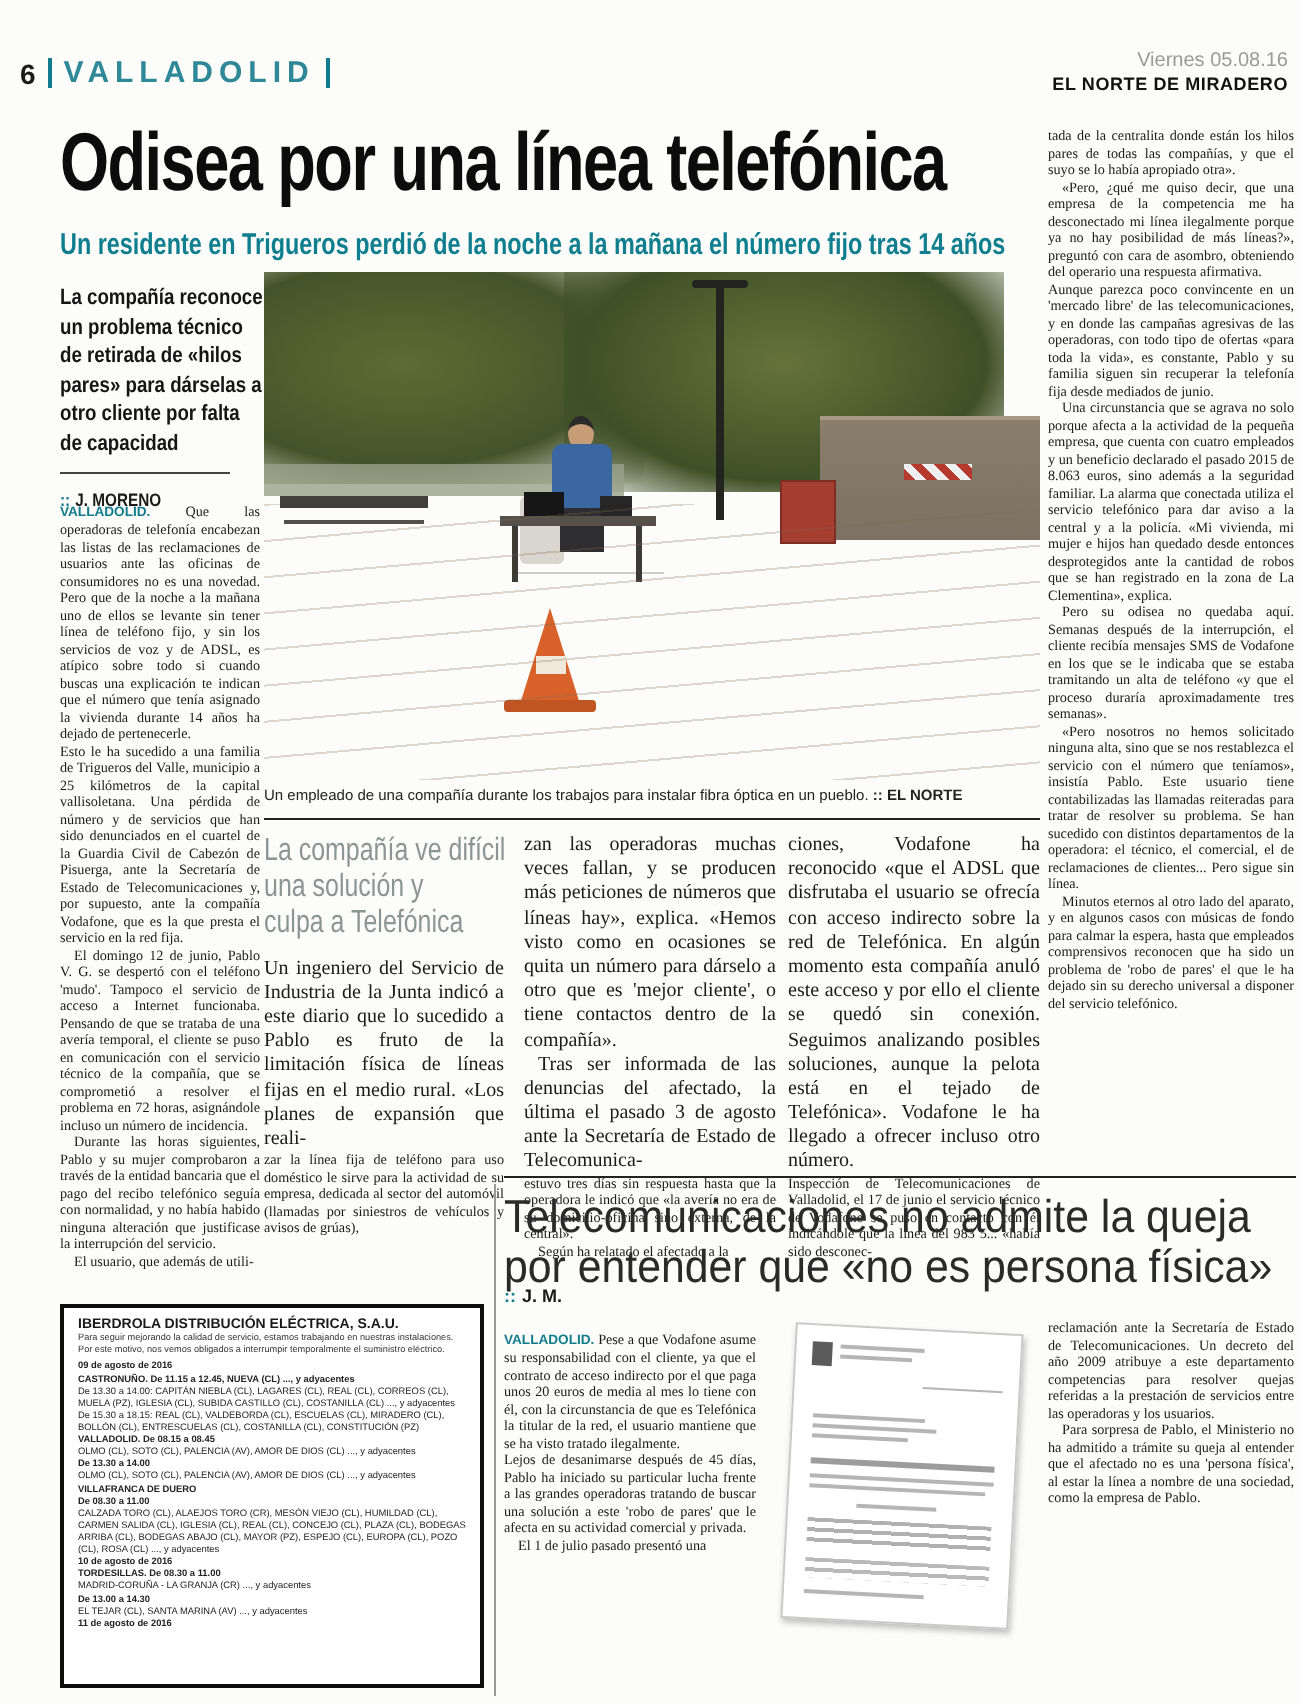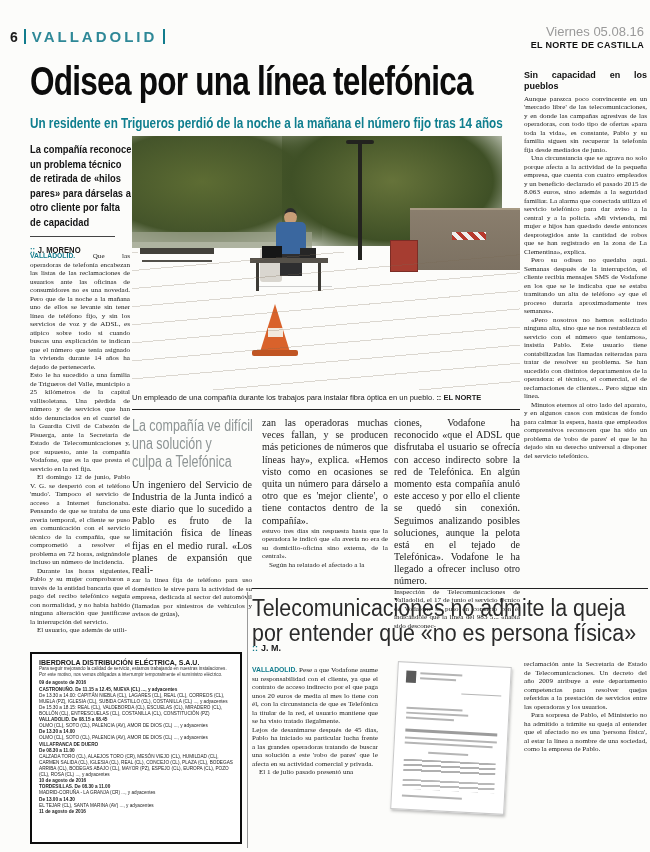--- a/index.html
+++ b/index.html
@@ -7,21 +7,21 @@
        font-family:"Liberation Serif",serif;color:#1a1a1a;}
   .abs{position:absolute;}
   .sans{font-family:"Liberation Sans",sans-serif;}
   .b{font-weight:700;}
   
   #hdr-left{left:10px;top:28px;display:flex;align-items:center;gap:6px;}
   .pgnum{font-size:14px;font-weight:800;}
   .tealbar{width:2px;height:15px;background:#117c8d;}
   .section{font-size:15px;font-weight:800;letter-spacing:3px;color:#2e8897;}
   #hdr-right{right:6px;top:25px;text-align:right;line-height:1.15;}
-  .hdr-date{font-size:13px;color:#9a9a9a;font-family:"Liberation Sans",sans-serif;}
+  .hdr-date{font-size:10px;color:#9a9a9a;font-family:"Liberation Sans",sans-serif;}
   .masthead{font-size:9px;font-weight:800;color:#111;font-family:"Liberation Sans",sans-serif;letter-spacing:.3px;}
   
   #headline{left:30px;top:58px;width:500px;font-family:"Liberation Sans",sans-serif;
             font-weight:800;font-size:41px;letter-spacing:-1px;white-space:nowrap;
             transform:scaleX(.77);transform-origin:left top;color:#0c0c0c;}
   #subtitle{left:30px;top:114px;font-family:"Liberation Sans",sans-serif;font-weight:700;
             font-size:15px;white-space:nowrap;transform:scaleX(.78);transform-origin:left top;color:#0f7e8e;}
   
   #leadbox{left:30px;top:142px;width:120px;transform:scaleX(.85);transform-origin:left top;}
   #lead{font-family:"Liberation Sans",sans-serif;font-weight:700;font-size:11px;line-height:1.32;color:#151515;}
@@ -85,21 +85,21 @@
 <body>
 
 <div class="abs" id="hdr-left">
   <span class="pgnum sans">6</span>
   <span class="tealbar"></span>
   <span class="section sans">VALLADOLID</span>
   <span class="tealbar"></span>
 </div>
 <div class="abs" id="hdr-right">
   <div class="hdr-date">Viernes 05.08.16</div>
-  <div class="masthead">EL NORTE DE CASTILLA</div>
+  <div class="masthead">EL NORTE DE MIRADERO</div>
 </div>
 
 <div class="abs" id="headline">Odisea por una línea telefónica</div>
 <div class="abs" id="subtitle">Un residente en Trigueros perdió de la noche a la mañana el número fijo tras 14 años</div>
 
 <div class="abs" id="leadbox">
   <div id="lead">La compañía reconoce un problema técnico de retirada de «hilos pares» para dárselas a otro cliente por falta de capacidad</div>
   <div class="lead-rule"></div>
   <div class="byline">
     <span class="pre">::</span><span>J. MORENO</span>
@@ -151,39 +151,39 @@
     <p>Un ingeniero del Servicio de Industria de la Junta indicó a este diario que lo sucedido a Pablo es fruto de la limitación física de líneas fijas en el medio rural. «Los planes de expansión que reali-</p>
   </div>
   <div class="contin mt14">
     <p>zar la línea fija de teléfono para uso doméstico le sirve para la actividad de su empresa, dedicada al sector del automóvil (llamadas por siniestros de vehículos y avisos de grúas),</p>
   </div>
 </div>
 
 <div class="abs subcol" id="subcolB">
   <div class="boldtext">
       <p>zan las operadoras muchas veces fallan, y se producen más peticiones de números que líneas hay», explica. «Hemos visto como en ocasiones se quita un número para dárselo a otro que es 'mejor cliente', o tiene contactos dentro de la compañía».</p>
+      <p>Tras ser informada de las denuncias del afectado, la última el pasado 3 de agosto ante la Secretaría de Estado de Telecomunica-</p>
     </div>
   <div class="contin mt14">
       <p>estuvo tres días sin respuesta hasta que la operadora le indicó que «la avería no era de su domicilio-oficina sino externa, de la central».</p>
       <p>Según ha relatado el afectado a la</p>
     </div>
 </div>
 
 <div class="abs subcol" id="subcolC">
   <div class="boldtext">
     <p>ciones, Vodafone ha reconocido «que el ADSL que disfrutaba el usuario se ofrecía con acceso indirecto sobre la red de Telefónica. En algún momento esta compañía anuló este acceso y por ello el cliente se quedó sin conexión. Seguimos analizando posibles soluciones, aunque la pelota está en el tejado de Telefónica». Vodafone le ha llegado a ofrecer incluso otro número.</p>
   </div>
   <div class="contin mt14">
     <p>Inspección de Telecomunicaciones de Valladolid, el 17 de junio el servicio técnico de Vodafone se puso en contacto con él indicándole que la línea del 983 5... «había sido desconec-</p>
   </div>
 </div>
 
 <div class="abs bodycol" id="col5">
-  <span></span>
-  <div class="colsubhead">Sin capacidad en los pueblos</div>
+  <span><p>tada de la centralita donde están los hilos pares de todas las compañías, y que el suyo se lo había apropiado otra».</p><p>«Pero, ¿qué me quiso decir, que una empresa de la competencia me ha desconectado mi línea ilegalmente porque ya no hay posibilidad de más líneas?», preguntó con cara de asombro, obteniendo del operario una respuesta afirmativa.</p></span>
   <span><p>Aunque parezca poco convincente en un 'mercado libre' de las telecomunicaciones, y en donde las campañas agresivas de las operadoras, con todo tipo de ofertas «para toda la vida», es constante, Pablo y su familia siguen sin recuperar la telefonía fija desde mediados de junio.</p><p>Una circunstancia que se agrava no solo porque afecta a la actividad de la pequeña empresa, que cuenta con cuatro empleados y un beneficio declarado el pasado 2015 de 8.063 euros, sino además a la seguridad familiar. La alarma que conectada utiliza el servicio telefónico para dar aviso a la central y a la policía. «Mi vivienda, mi mujer e hijos han quedado desde entonces desprotegidos ante la cantidad de robos que se han registrado en la zona de La Clementina», explica.</p><p>Pero su odisea no quedaba aquí. Semanas después de la interrupción, el cliente recibía mensajes SMS de Vodafone en los que se le indicaba que se estaba tramitando un alta de teléfono «y que el proceso duraría aproximadamente tres semanas».</p><p>«Pero nosotros no hemos solicitado ninguna alta, sino que se nos restablezca el servicio con el número que teníamos», insistía Pablo. Este usuario tiene contabilizadas las llamadas reiteradas para tratar de resolver su problema. Se han sucedido con distintos departamentos de la operadora: el técnico, el comercial, el de reclamaciones de clientes... Pero sigue sin línea.</p><p>Minutos eternos al otro lado del aparato, y en algunos casos con músicas de fondo para calmar la espera, hasta que empleados comprensivos reconocen que ha sido un problema de 'robo de pares' el que le ha dejado sin su derecho universal a disponer del servicio telefónico.</p></span>
 </div>
 
 <div class="abs" id="rule-a2"></div>
 <div class="abs" id="vrule-a2"></div>
 
 <div class="abs" id="a2-headline">
     <div>Telecomunicaciones no admite la queja</div>
     <div>por entender que «no es persona física»</div>
   </div>

